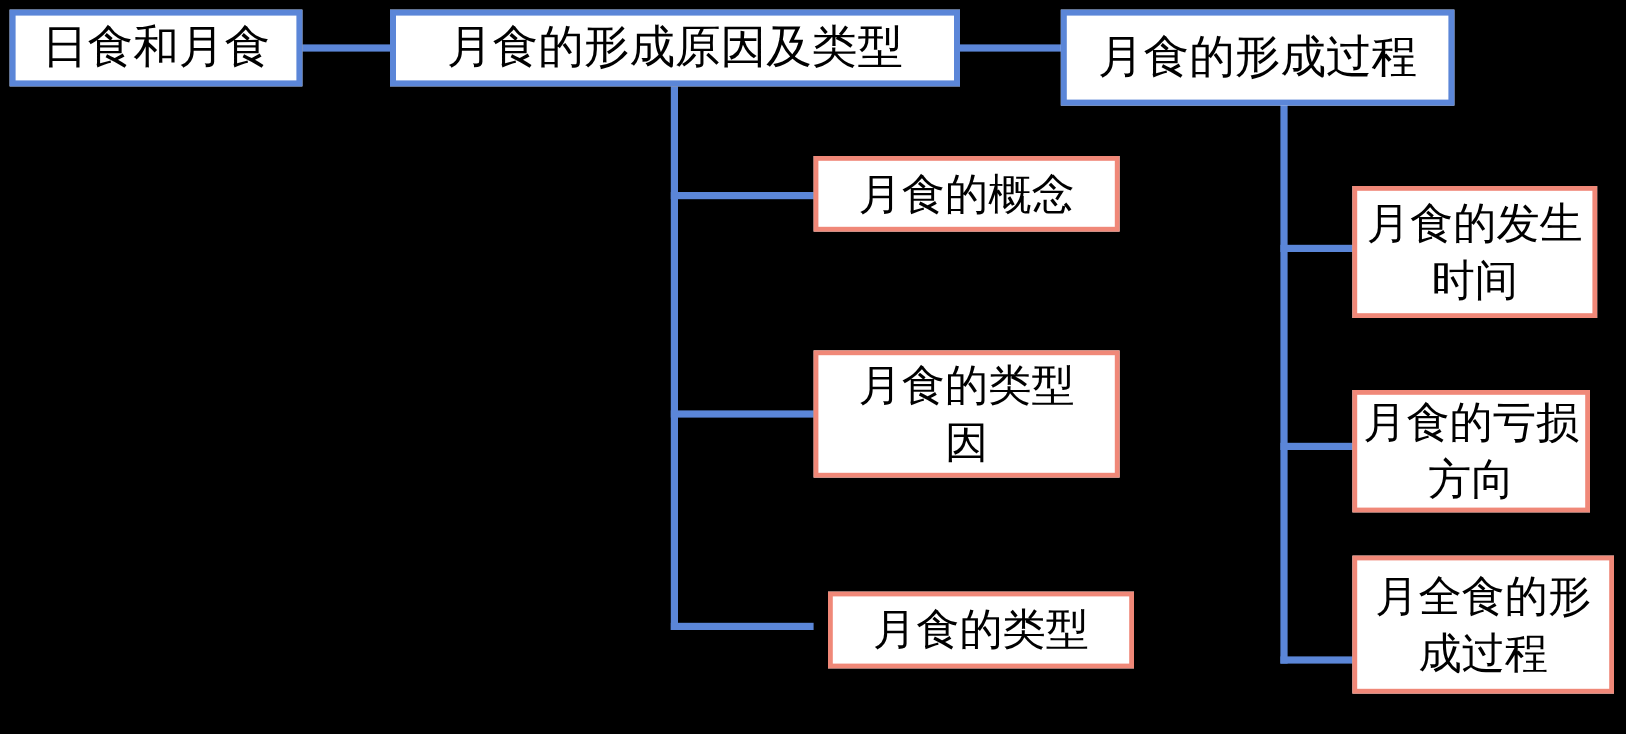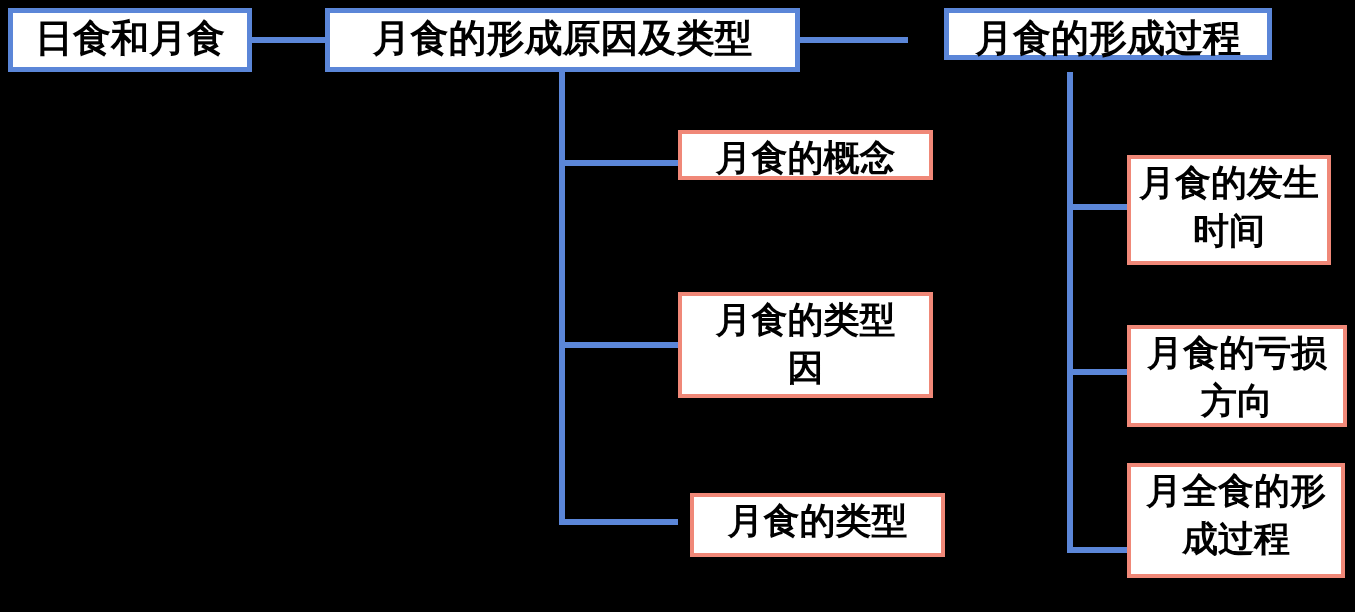--- a/index.html
+++ b/index.html
@@ -13,25 +13,25 @@
     height: 612px;
     background: var(--background, #000000);
     overflow: hidden;
     font-family: "Liberation Sans", "DejaVu Sans", sans-serif;
   }
   .node {
     position: absolute;
     box-sizing: border-box;
     background: var(--box-background, #FFFFFF);
     display: flex;
-    align-items: flex-start;
+    align-items: center;
     justify-content: center;
     text-align: center;
     color: var(--text, #000000);
-    font-weight: 700;
+    font-weight: 400;
     white-space: pre-line;
     line-height: 1.32;
     z-index: 2;
   }
   .node.lvl1 {
     border: 5px solid var(--level1-border, #5B86D8);
     font-size: 38px;
   }
   .node.lvl2 {
     border: 4px solid var(--level2-border, #F08878);
@@ -66,43 +66,43 @@
   <div class="line" style="left:1067px; top:547px; width:60px; height:6px;"></div>
 
   <div class="node lvl1" style="left:8px; top:8px; width:244px; height:64px;">
     <span>日食和月食</span>
   </div>
 
   <div class="node lvl1" style="left:325px; top:8px; width:475px; height:64px;">
     <span>月食的形成原因及类型</span>
   </div>
 
-  <div class="node lvl1" style="left:944px; top:8px; width:328px; height:52px;">
+  <div class="node lvl1" style="left:884px; top:8px; width:328px; height:80px;">
     <span>月食的形成过程</span>
   </div>
 
-  <div class="node lvl2" style="left:678px; top:130px; width:255px; height:50px;">
+  <div class="node lvl2" style="left:678px; top:130px; width:255px; height:63px;">
     <span>月食的概念</span>
   </div>
 
   <div class="node lvl2" style="left:678px; top:292px; width:255px; height:106px;">
     <span>月食的类型
 因</span>
   </div>
 
   <div class="node lvl2" style="left:678px; top:493px; width:255px; height:64px;margin-left:12px;">
     <span>月食的类型</span>
   </div>
 
   <div class="node lvl2" style="left:1127px; top:155px; width:204px; height:110px;">
     <span>月食的发生
 时间</span>
   </div>
 
-  <div class="node lvl2" style="left:1127px; top:325px; width:220px; height:102px;">
+  <div class="node lvl2" style="left:1127px; top:325px; width:198px; height:102px;">
     <span>月食的亏损
 方向</span>
   </div>
 
   <div class="node lvl2" style="left:1127px; top:463px; width:218px; height:115px;">
     <span>月全食的形
 成过程</span>
   </div>
 
 </div>

